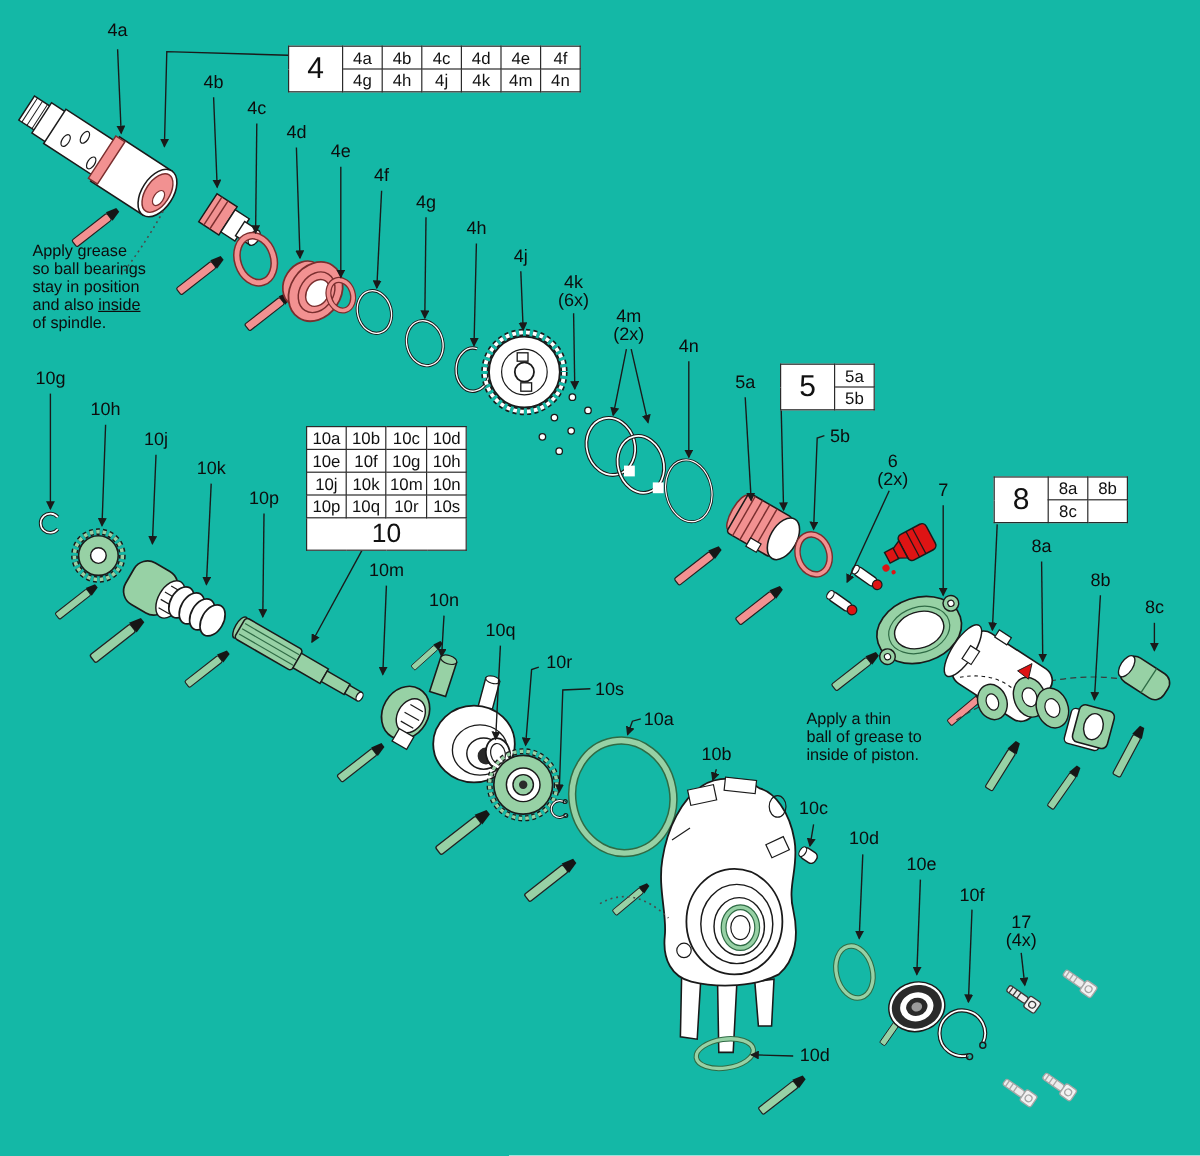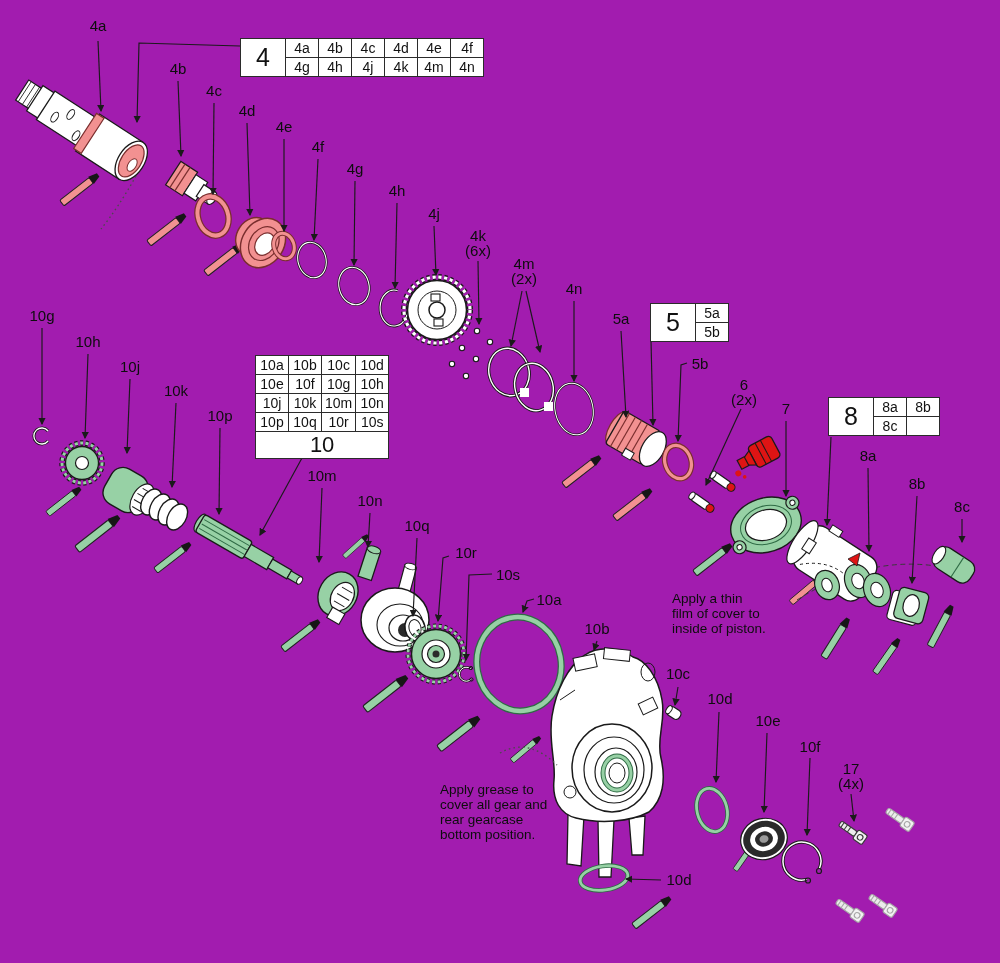--- a/index.html
+++ b/index.html
@@ -1,20 +1,20 @@
 <!DOCTYPE html>
 <html style="--pink: #F29191; --pink_dark: #7a2e2e; --red: #DE1414; --green: #97D1A5; --green_dark: #2f6b45; --line: #1a1a1a;"><head>
 <meta charset="utf-8">
 <style>
   :root{
     --pink:#F29191; --pink_dark:#7a2e2e; --red:#DE1414;
     --green:#97D1A5; --green_dark:#2f6b45; --line:#1a1a1a;
   }
   html,body{margin:0;padding:0;background:#fff;}
-  .canvas{position:relative;width:1000px;height:963px;background:#a21caf;overflow:hidden;
+  .canvas{position:relative;width:1000px;height:963px;background:#14b8a6;overflow:hidden;
           font-family:"Liberation Sans",sans-serif;color:#0d0d0d;}
   svg.art{position:absolute;left:0;top:0;}
   
   .f-wh{fill:#fff}.f-pink{fill:var(--pink)}.f-green{fill:var(--green)}.f-red{fill:var(--red)}.f-dk{fill:#2a2a2a}
   .s-dk{stroke:var(--line)}.s-wh{stroke:#fff}.s-pink{stroke:var(--pink)}.s-pinkd{stroke:var(--pink_dark)}
   .s-green{stroke:var(--green)}.s-greend{stroke:var(--green_dark)}
   .noF{fill:none}
   .ld{stroke:var(--line);stroke-width:1.15;fill:none;marker-end:url(#arr)}
   .dt{stroke:#4a4a4a;stroke-width:1.3;stroke-dasharray:1.6 3.2;fill:none}
   .dash{stroke:#3a3a3a;stroke-width:1;stroke-dasharray:5 3.5;fill:none}
@@ -570,27 +570,28 @@
     <td>10q</td>
     <td>10r</td>
     <td>10s</td>
   </tr>
   <tr>
     <td class="big10" colspan="4">10</td>
   </tr>
 </tbody>
     </table>
 
+<div class="note" style="left:27px;top:201px">
+  <div>Apply grease</div>
+  <div>so ball bearings</div>
+  <div>stay in position</div>
+  <div><span>and also </span><span class="u">inside</span></div>
+  <div>of spindle.</div>
+</div>
 
 <div class="note" style="left:672px;top:591px">
   <div>Apply a thin</div>
-  <div>film of cover to</div>
+  <div>ball of grease to</div>
   <div>inside of piston.</div>
 </div>
 
-<div class="note" style="left:440px;top:782px">
-  <div>Apply grease to</div>
-  <div>cover all gear and</div>
-  <div>rear gearcase</div>
-  <div>bottom position.</div>
+
 </div>
 
-</div>
-
 </body></html>

